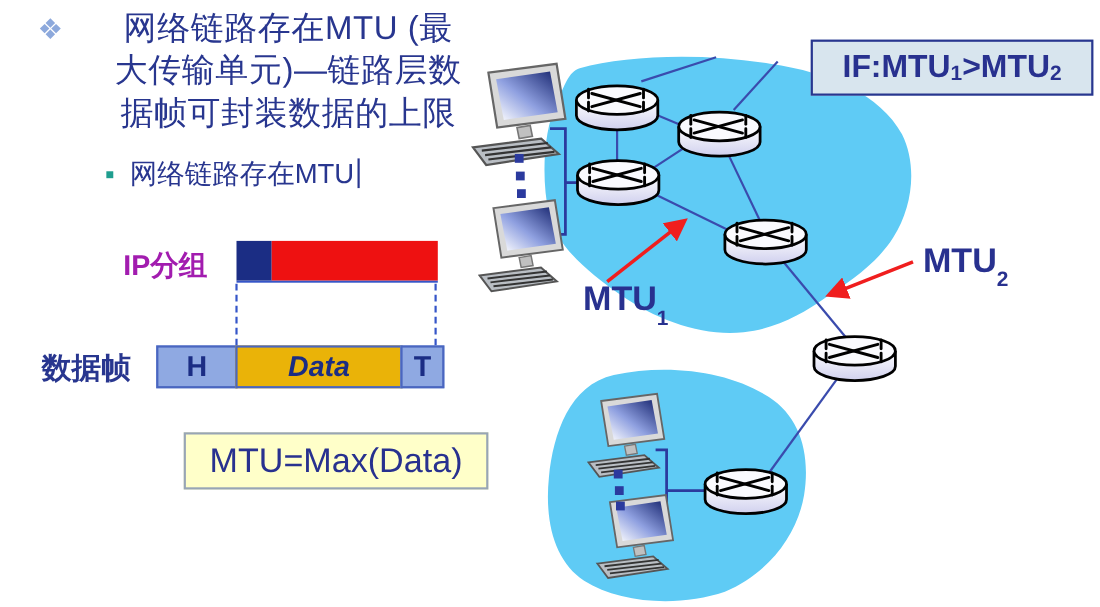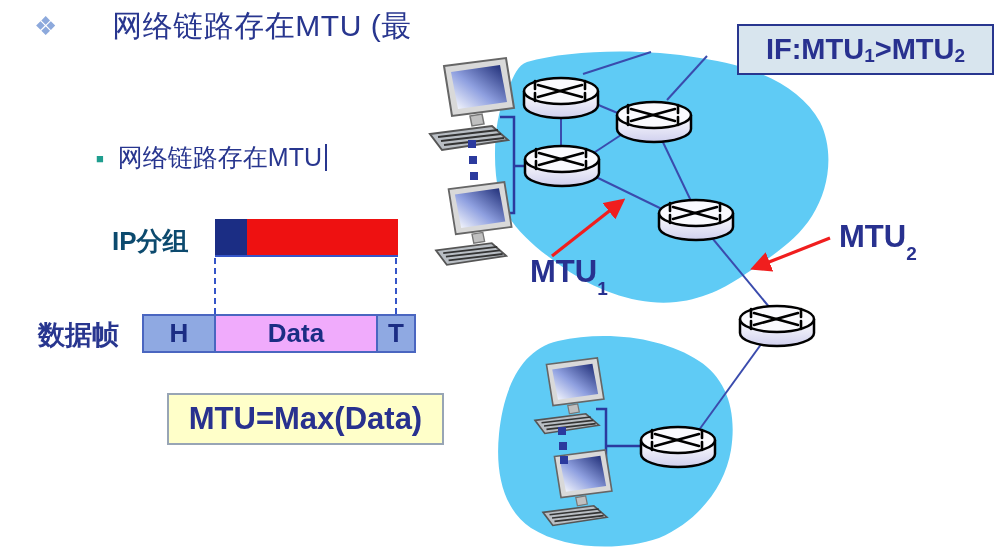--- a/index.html
+++ b/index.html
@@ -10,39 +10,39 @@
   .title { position:absolute; left:34px; top:6px; width:420px; padding-left:36px; }
   .title .diamond { position:absolute; left:0; top:5px; font-size:26px; color:#8DA9DC; }
   .title .tline { font-size:30px; line-height:39px; color:#28368F; letter-spacing:0.5px; white-space:nowrap;text-align:center; }
 
   .subbullet { position:absolute; left:96px; top:141px; display:flex; align-items:center; }
   .subbullet .sq { font-size:13px; color:#1F9E8F; margin-right:14px; margin-top:2px; }
   .subbullet .stxt { font-size:25px; color:#28368F; white-space:nowrap; }
   .subbullet .cursor { display:inline-block; width:2px; height:27px; background:#28368F; margin-left:3px; }
 
   
-  .ip-label { position:absolute; left:112px; top:224px; font-size:26px; font-weight:bold; color:#0c4a6e; white-space:nowrap; }
+  .ip-label { position:absolute; left:112px; top:224px; font-size:26px; font-weight:bold; color:#a21caf; white-space:nowrap; }
   .ip-bar { position:absolute; left:215px; top:219px; width:183px; height:38px; display:flex; border-bottom:2px solid #3555C8; }
   .ip-hdr { width:32px; background:#1B2D84; }
   .ip-pay { flex:1; background:#EE1111; }
   .dash { position:absolute; top:258px; width:0; height:56px; border-left:2px dashed #3555C8; }
   .dash.l { left:214px; } .dash.r { left:395px; }
 
   .frame-label { position:absolute; left:22px; top:317px; font-size:27px; font-weight:bold; color:#28368F; white-space:nowrap;margin-left:16px; }
   .frame { position:absolute; left:142px; top:314px; height:39px; display:flex; }
   .fcell { display:flex; align-items:center; justify-content:center; font-size:26px; font-weight:bold; color:#1B2D84; border:2px solid #4A66C0; }
   .fh { width:74px; background:#8FA9E2; }
-  .fd { width:164px; background:#f0abfc; margin-left:-2px; }
+  .fd { width:152px; background:#eab308; margin-left:-2px;font-style:italic; }
   .ft { width:40px; background:#8FA9E2; margin-left:-2px; }
 
   .formula { position:absolute; left:167px; top:393px; width:277px; height:52px; background:#FFFFC9; border:2px solid #98A5B5;
-             display:flex; align-items:center; justify-content:center; font-size:31px; font-weight:bold; color:#28318F; }
+             display:flex; align-items:center; justify-content:center; font-size:31px; font-weight:normal; color:#28318F; }
 
   
-  .ifbox { position:absolute; left:737px; top:24px; width:257px; height:51px; background:#D8E5EE; border:2px solid #28368F;
+  .ifbox { position:absolute; left:737px; top:36px; width:257px; height:51px; background:#D8E5EE; border:2px solid #28368F;
            display:flex; align-items:center; justify-content:center; font-size:29px; font-weight:bold; color:#28318F; white-space:nowrap; }
   sub.s { font-size:19px; position:relative; top:6px; font-weight:bold; }
 
   .mtu-lab { position:absolute; font-size:31px; font-weight:bold; color:#28318F; white-space:nowrap; }
   .mtu1 { left:530px; top:254px; }
   .mtu2 { left:839px; top:219px; }
 
   svg.net { position:absolute; left:0; top:0; }
 </style>
 </head>
@@ -135,20 +135,22 @@
       <rect x="470" y="172" width="8" height="8"></rect>
       <rect x="558" y="427" width="8" height="8"></rect>
       <rect x="559" y="442" width="8" height="8"></rect>
       <rect x="560" y="456" width="8" height="8"></rect>
     </g>
   </svg>
 
   <div class="title">
     <span class="diamond">❖</span>
     <div class="tline">网络链路存在MTU (最</div>
+    <div class="tline">大传输单元)—链路层数</div>
+    <div class="tline">据帧可封装数据的上限</div>
   </div>
 
   <div class="subbullet">
     <span class="sq">■</span>
     <span class="stxt">网络链路存在MTU</span>
     <span class="cursor"></span>
   </div>
 
   <div class="ip-label">IP分组</div>
   <div class="ip-bar">

